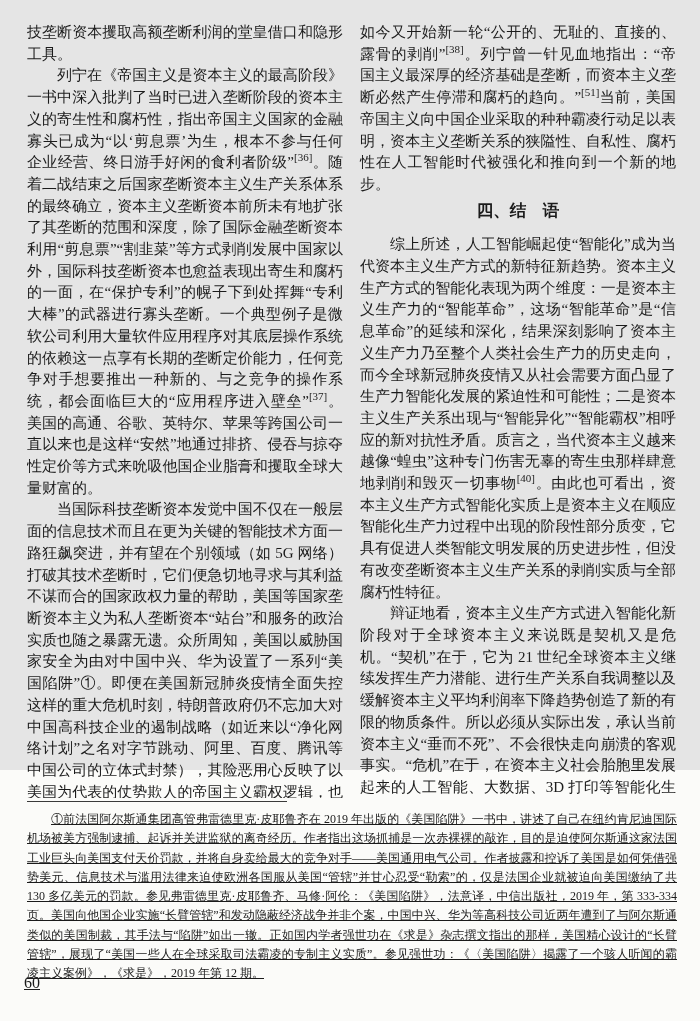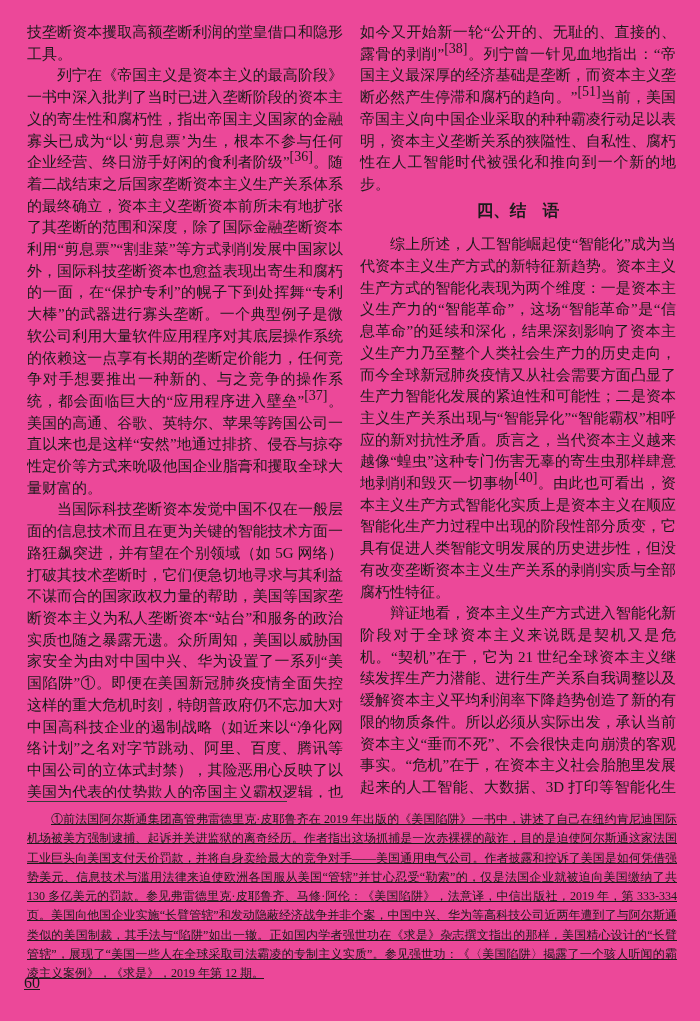--- a/index.html
+++ b/index.html
@@ -3,38 +3,38 @@
 <meta charset="utf-8">
 <style>
   html, body { margin:0; padding:0; }
   body {
     width:700px; height:1021px;
     background:#fbfbf9;
     font-family:"Liberation Serif","DejaVu Serif",serif;
     color:#1b1b1b;
     overflow:hidden;
   }
-  .page { position:relative; width:700px; height:1021px; background:#ec4899; }
+  .page { position:relative; width:700px; height:770px; background:#e5e5e5; }
 
   .columns {
     position:absolute; top:22px; left:27px;
     width:649px; height:776px;
     display:flex; gap:17px;
     overflow:hidden;
   }
   .col {
     width:316px; flex:0 0 316px;
     font-size:15px; line-height:21.7px;
     text-align:justify;
   }
   p.body-para { margin:0; text-indent:0; }
   p.body-para.indent { text-indent:2em; }
 
   sup.ref {
-    font-size:14px; line-height:0; vertical-align:super;
+    font-size:11px; line-height:0; vertical-align:super;
     letter-spacing:0;
   }
 
   .section-heading {
     font-size:16.5px; font-weight:bold; text-align:center;
     margin:4px 0 13px 0;
     font-family:"Liberation Serif","DejaVu Serif",serif;
   }
 
   .footnote-area { position:absolute; top:801px; left:27px; width:650px;text-decoration:underline; }

